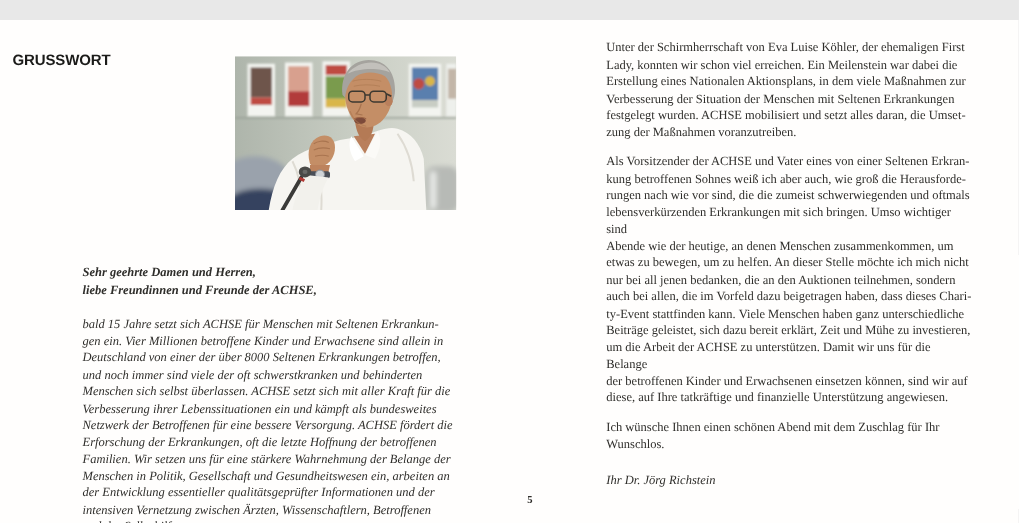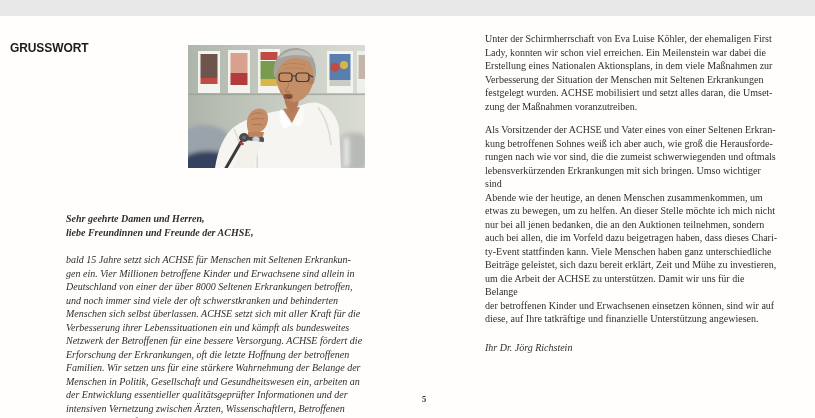--- a/index.html
+++ b/index.html
@@ -166,18 +166,20 @@
 lebensverkürzenden Erkrankungen mit sich bringen. Umso wichtiger sind
 Abende wie der heutige, an denen Menschen zusammenkommen, um
 etwas zu bewegen, um zu helfen. An dieser Stelle möchte ich mich nicht
 nur bei all jenen bedanken, die an den Auktionen teilnehmen, sondern
 auch bei allen, die im Vorfeld dazu beigetragen haben, dass dieses Chari-
 ty-Event stattfinden kann. Viele Menschen haben ganz unterschiedliche
 Beiträge geleistet, sich dazu bereit erklärt, Zeit und Mühe zu investieren,
 um die Arbeit der ACHSE zu unterstützen. Damit wir uns für die Belange
 der betroffenen Kinder und Erwachsenen einsetzen können, sind wir auf
 diese, auf Ihre tatkräftige und finanzielle Unterstützung angewiesen.</p>
+    <p class="txt para">Ich wünsche Ihnen einen schönen Abend mit dem Zuschlag für Ihr
+Wunschlos.</p>
     <p class="txt signature">Ihr Dr. Jörg Richstein</p>
   </div>
 
   <div class="page-num">5</div>
 
 </div>
 
 </body></html>

